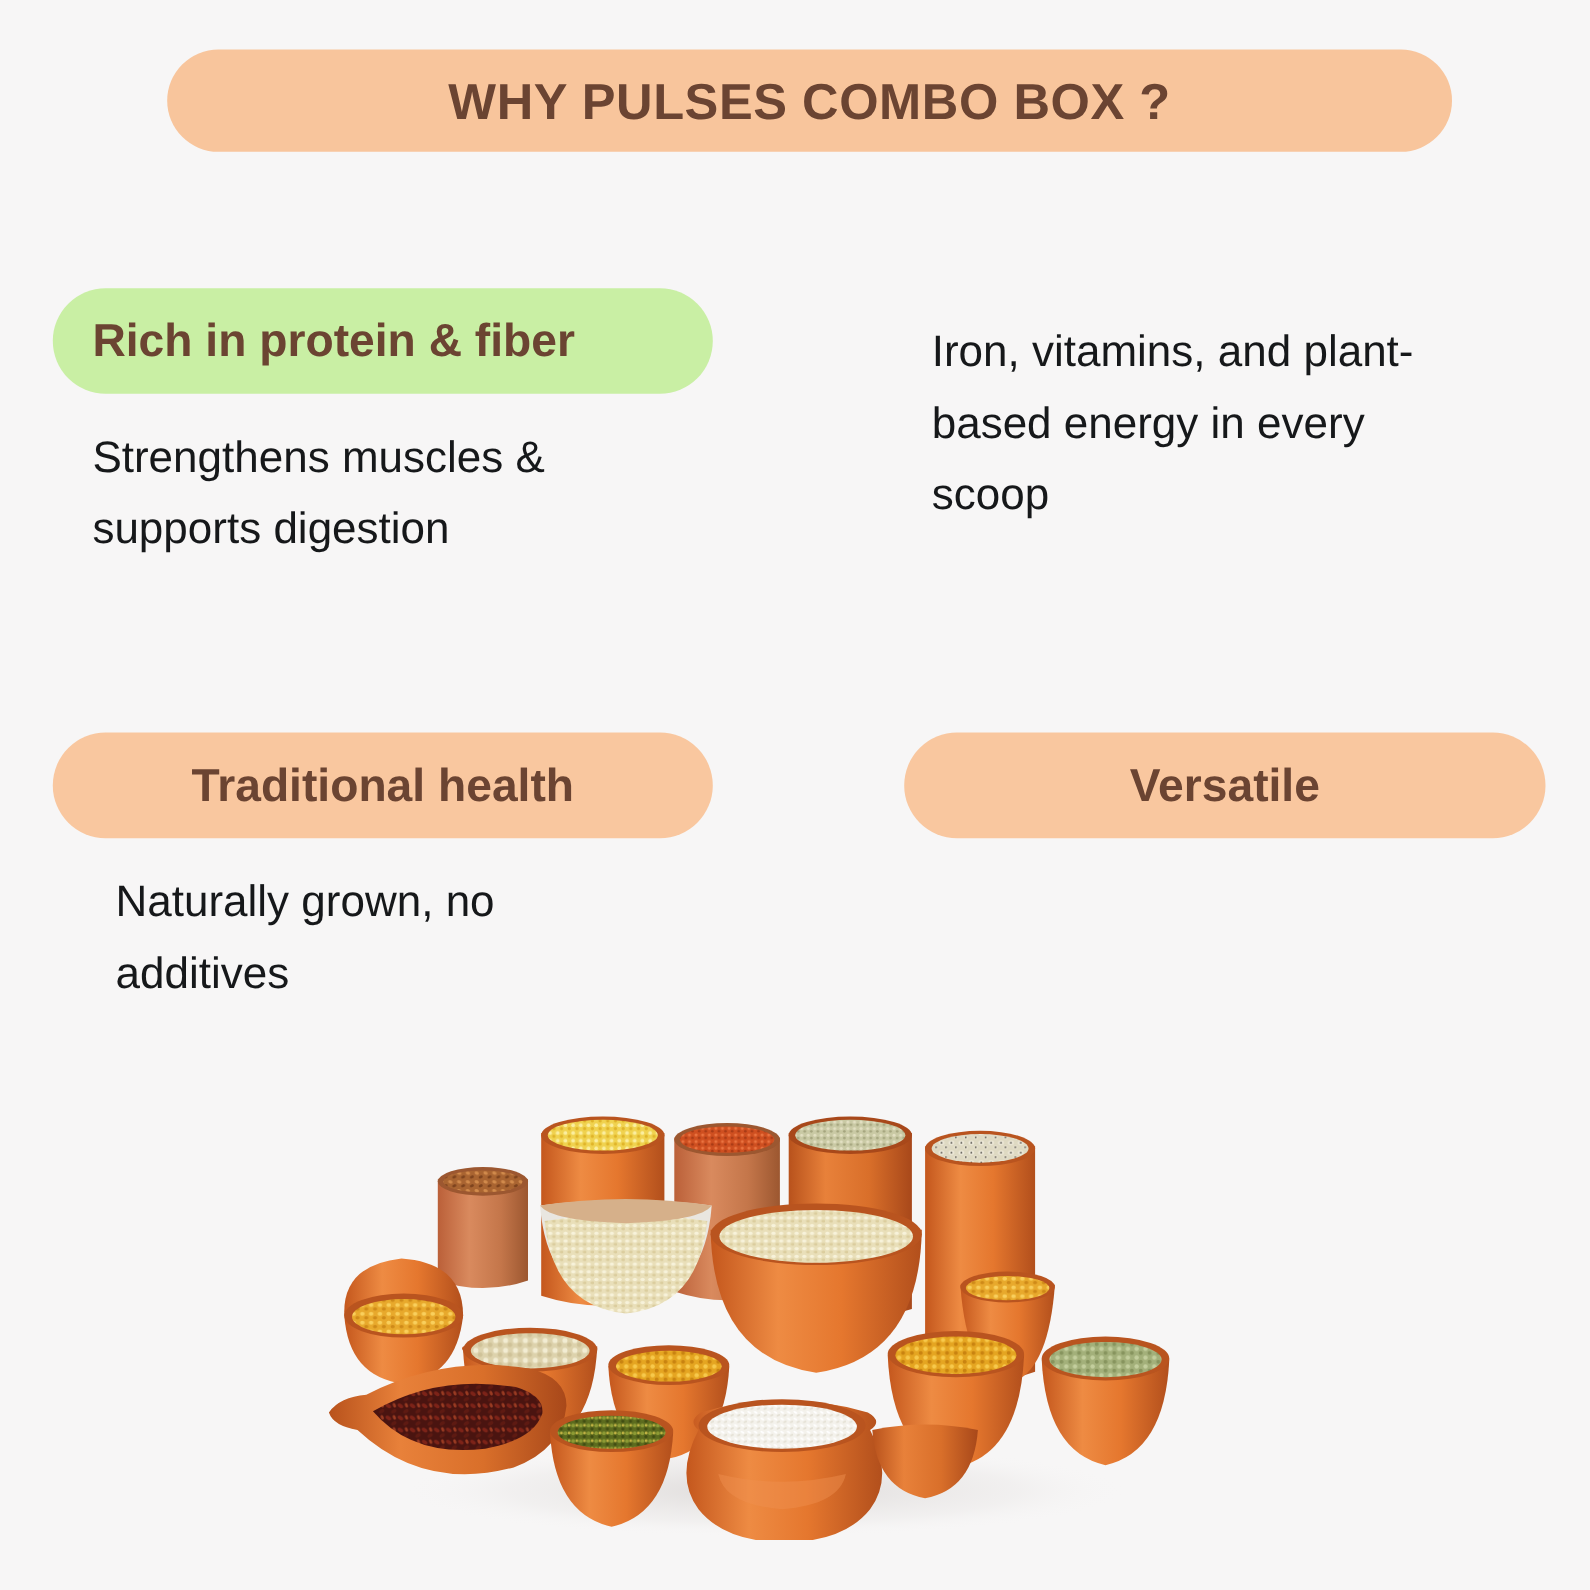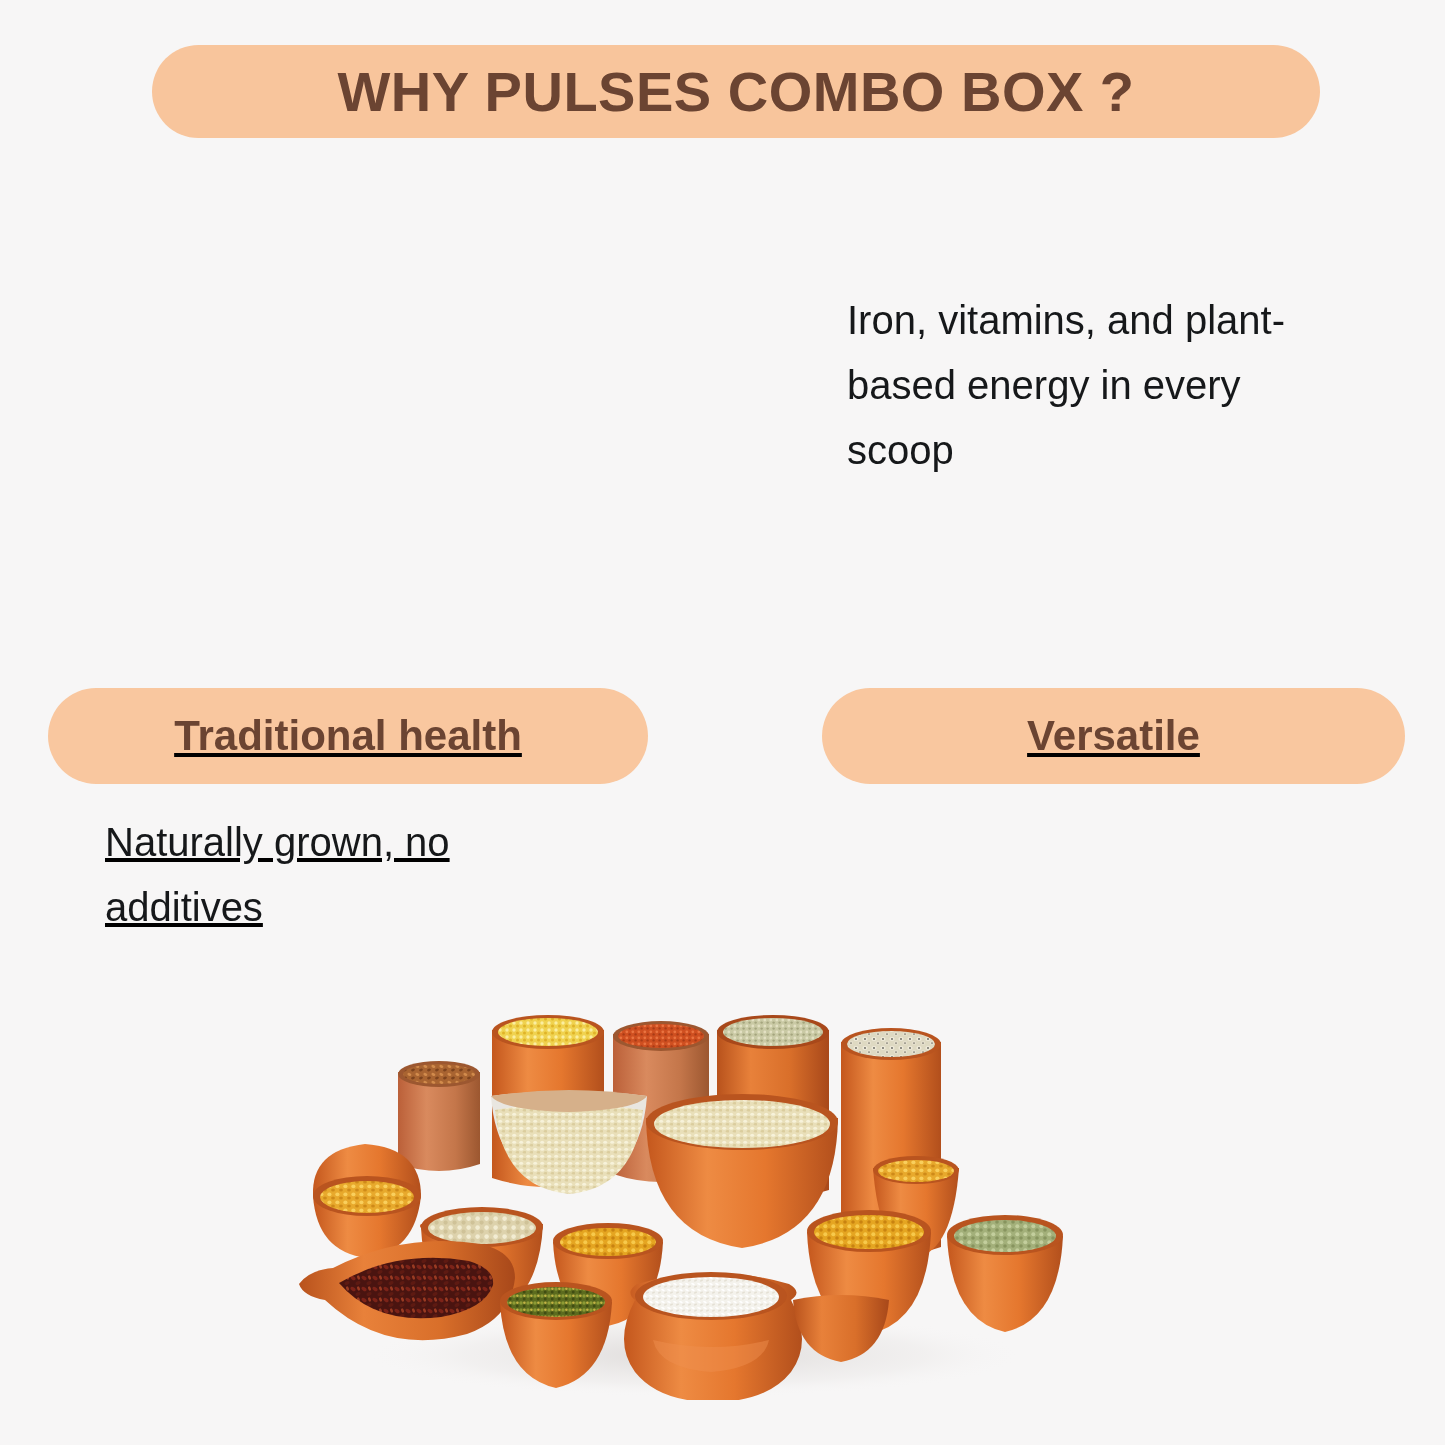--- a/index.html
+++ b/index.html
@@ -30,35 +30,35 @@
     height: 93px;
     background: #f8c59c;
     border-radius: 48px;
     display: flex;
     align-items: center;
     justify-content: center;
   }
   .title-text {
     font-family: "Liberation Sans", sans-serif;
     font-weight: 700;
-    font-size: 56px;
+    font-size: 46px;
     letter-spacing: 0.5px;
     color: #6b4432;
     white-space: nowrap;
   }
 
   
   .feature {
     position: absolute;
   }
   .feature-col-left  { left: 48px; width: 600px; }
   .feature-col-right { left: 822px; width: 583px; }
 
   .row-1 { top: 262px; }
-  .row-2 { top: 688px; text-decoration: underline; }
+  .row-2 { top: 666px; }
 
   .pill {
     height: 96px;
     border-radius: 48px;
     display: flex;
     align-items: center;
     box-sizing: border-box;
   }
   .pill-green { background: #c9efa4; }
   .pill-peach { background: #f9c79f; }
@@ -100,20 +100,27 @@
 </style>
 </head>
 <body>
 
 <div class="page">
 
   <div class="title-pill">
     <div class="title-text">WHY PULSES COMBO BOX ?</div>
   </div>
 
+  <div class="feature feature-col-left row-1">
+    <div class="pill pill-green pill-left-align">
+      <span class="pill-label">Rich in protein &amp; fiber</span>
+    </div>
+    <div class="feature-body body-indent-1">Strengthens muscles &amp;
+supports digestion</div>
+  </div>
 
   <div class="feature feature-col-right row-1">
     <div class="feature-body body-indent-2">Iron, vitamins, and plant-
 based energy in every
 scoop</div>
   </div>
 
   <div class="feature feature-col-left row-2">
     <div class="pill pill-peach pill-center">
       <span class="pill-label">Traditional health</span>

